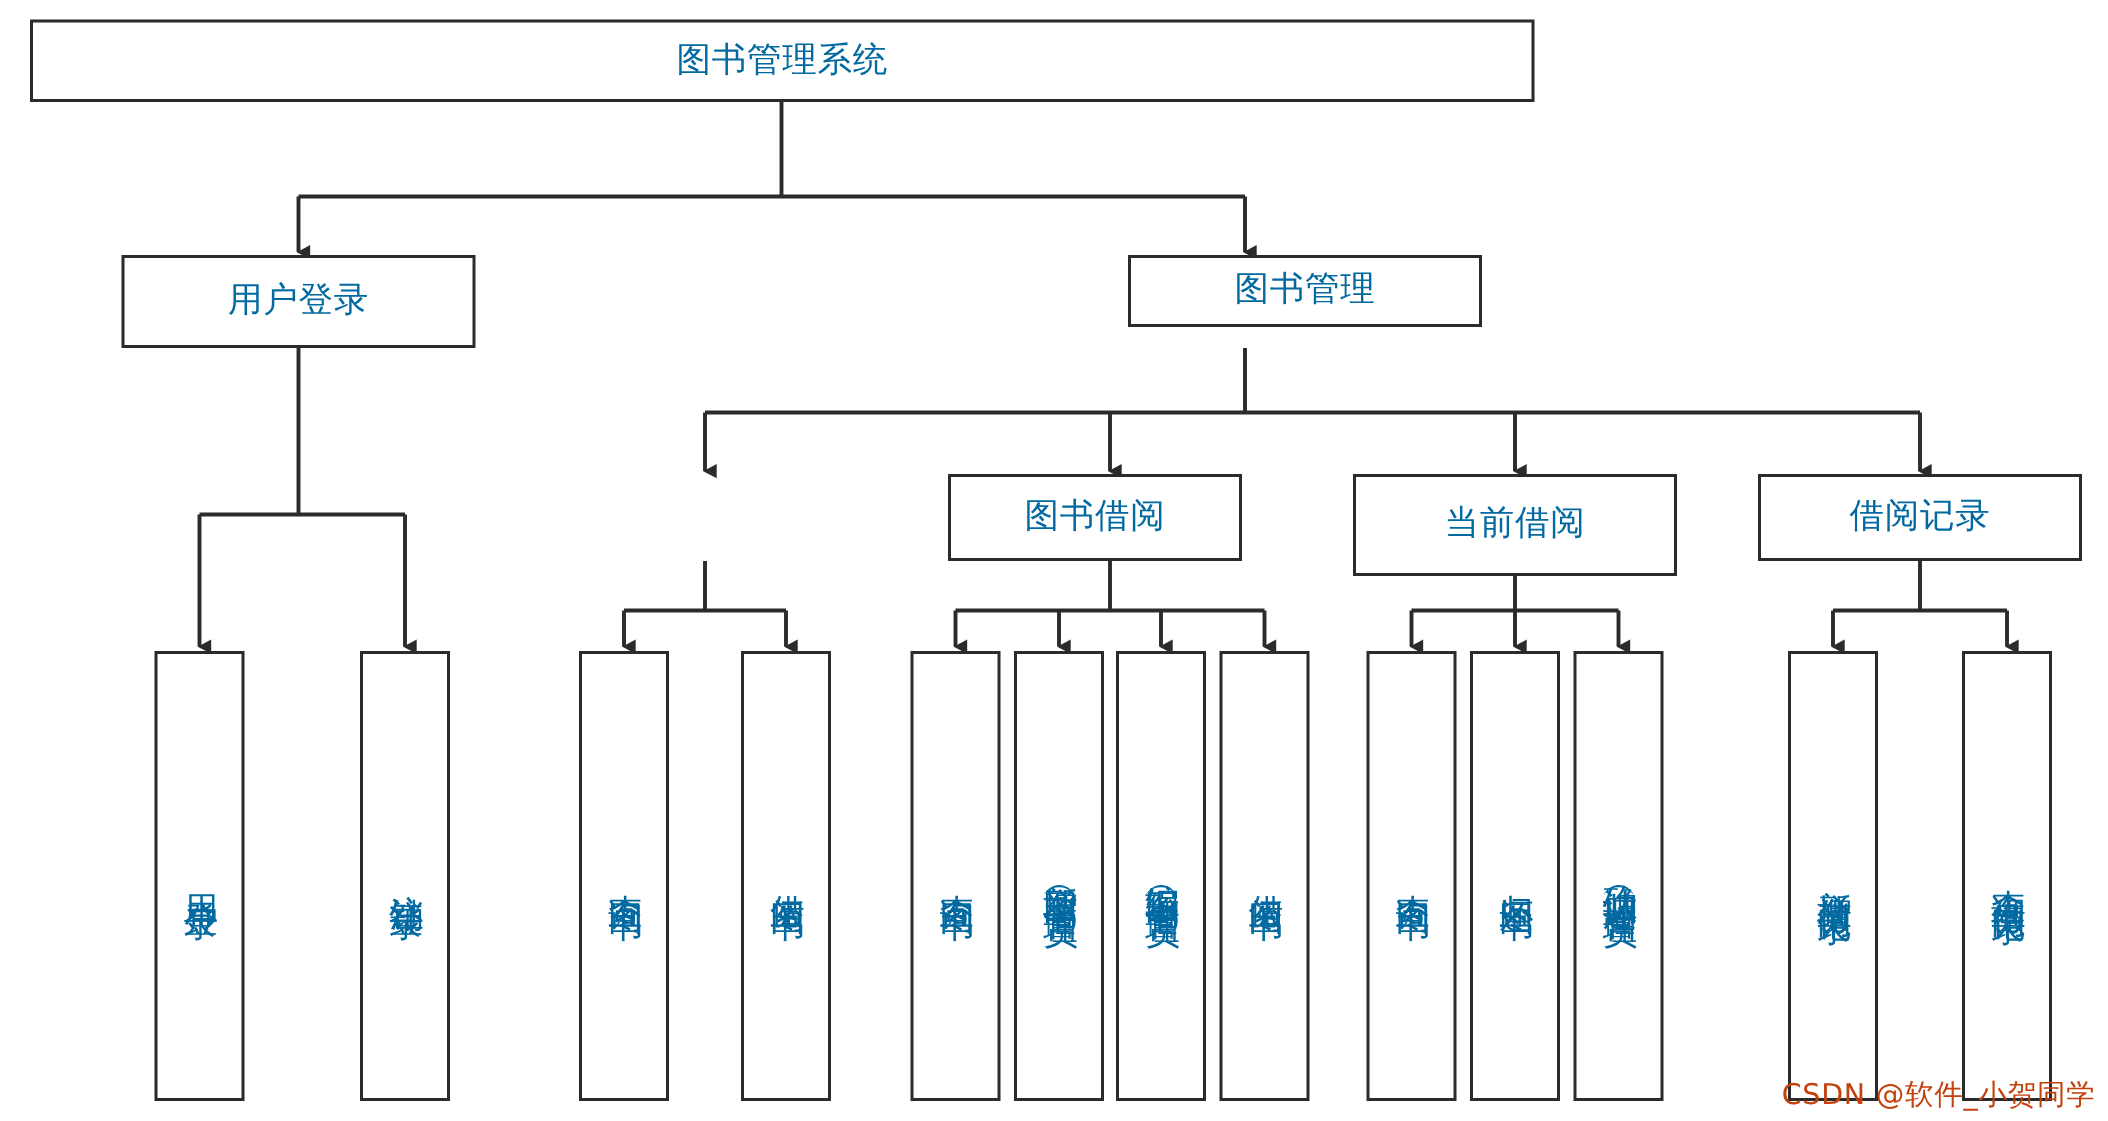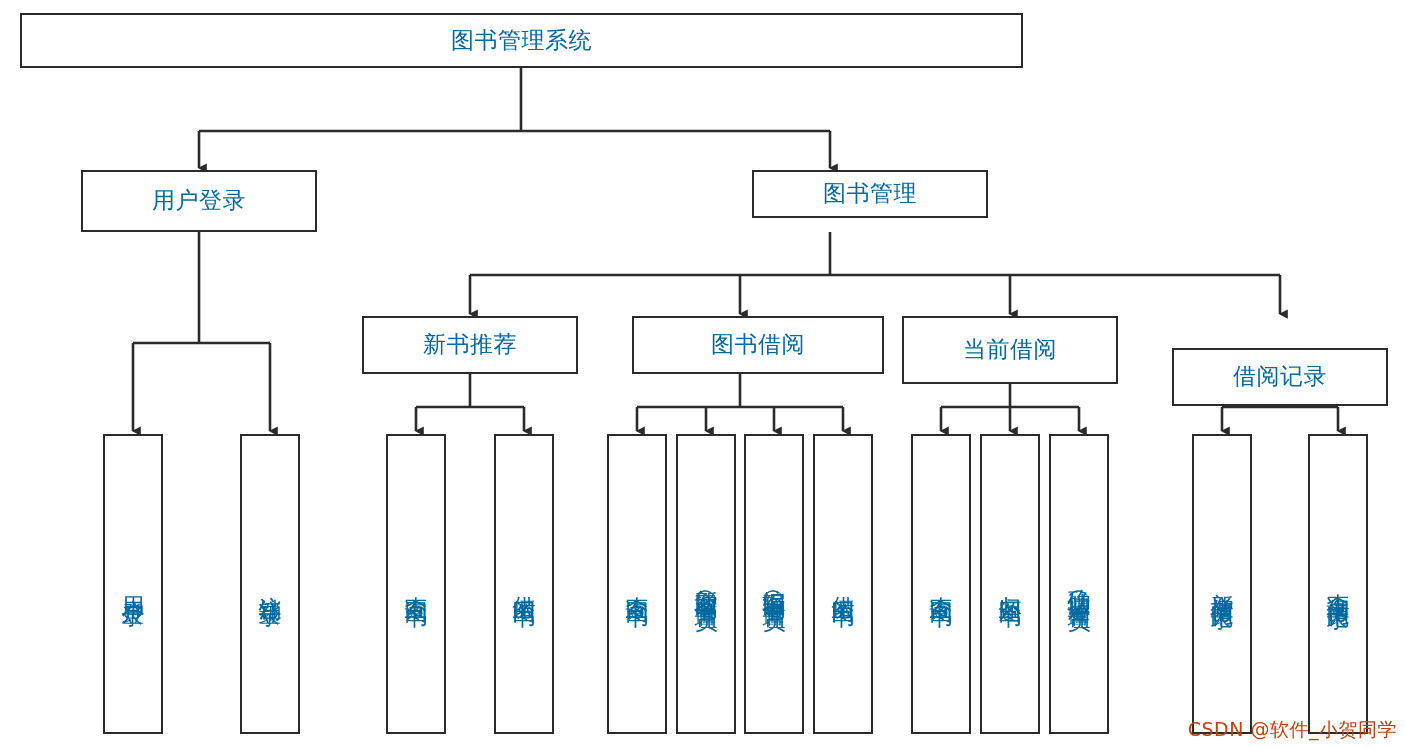--- a/index.html
+++ b/index.html
@@ -129,33 +129,30 @@
   </div>
 
   <div class="node horiz" style="left:81px; top:170px; width:236px; height:62px;">
     <span class="txt">用户登录</span>
   </div>
 
   <div class="node horiz" style="left:711px; top:170px; width:236px; height:48px;margin-left:41px;">
     <span class="txt">图书管理</span>
   </div>
 
-  <div class="node horiz" style="left:362px; top:316px; width:216px; height:58px;">
-    <span class="txt">新书推荐</span>
-  </div>
-
-  <div class="node horiz" style="left:632px; top:316px; width:252px; height:58px;">
+
+  <div class="node horiz" style="left:632px; top:316px; width:196px; height:58px;">
     <span class="txt">图书借阅</span>
   </div>
 
   <div class="node horiz" style="left:902px; top:316px; width:216px; height:68px;">
     <span class="txt">当前借阅</span>
   </div>
 
-  <div class="node horiz" style="left:1172px; top:316px; width:216px; height:58px;margin-top:32px;">
+  <div class="node horiz" style="left:1172px; top:316px; width:216px; height:58px;">
     <span class="txt">借阅记录</span>
   </div>
 
   <div class="node vert" style="left:103px; top:434px; width:60px; height:300px;">
     <span class="txt">用户登录</span>
   </div>
 
   <div class="node vert" style="left:240px; top:434px; width:60px; height:300px;">
     <span class="txt">注销登录</span>
   </div>

